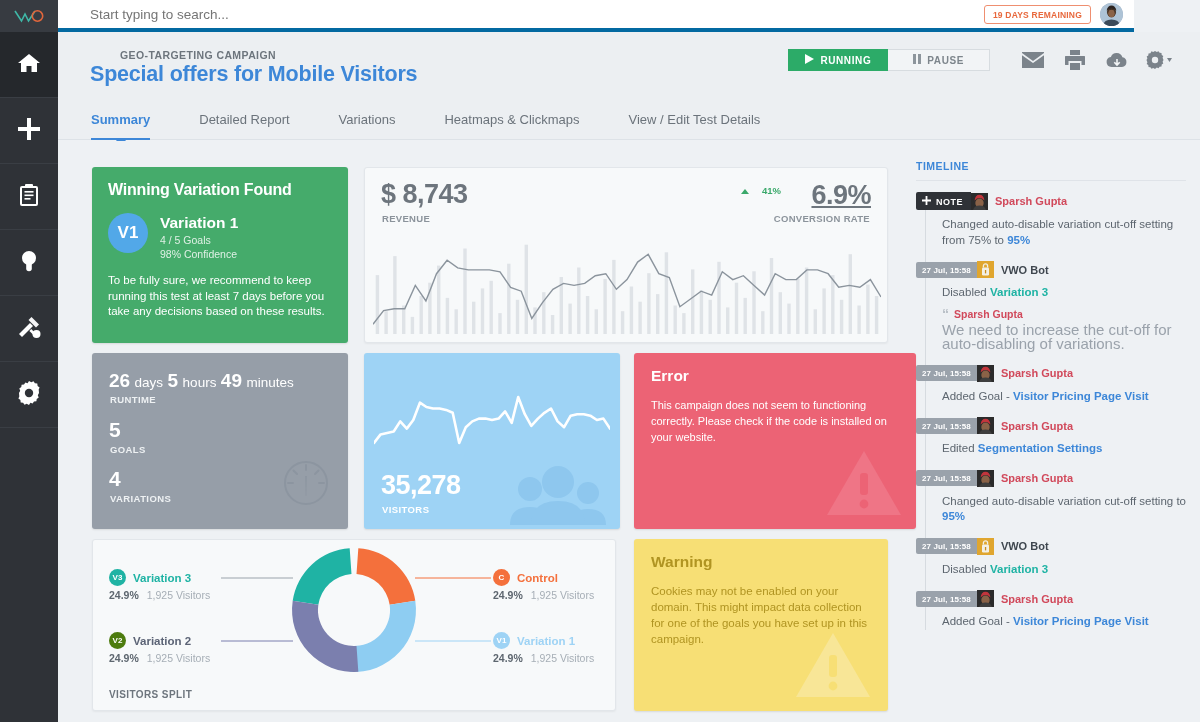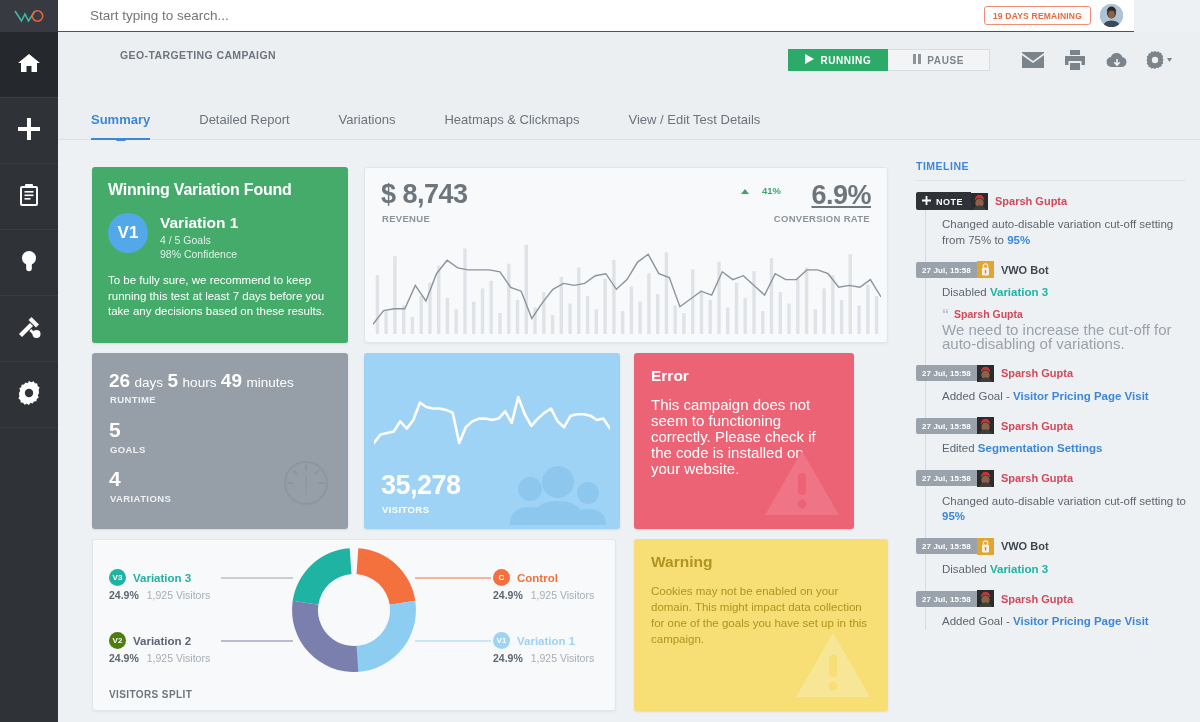--- a/index.html
+++ b/index.html
@@ -23,21 +23,21 @@
     height: 66px; display: flex; align-items: center; justify-content: center;
     border-bottom: 1px solid #3a3e44; cursor: pointer;
   }
   .rail-item.active { background: #25282c; }
   .rail-item svg { fill: #ffffff; }
 
   
   #topbar {
     position: absolute; left: 58px; top: 0; width: 1076px; height: 32px;
     background: #ffffff; display: flex; align-items: center;
-    border-bottom: 1px solid #0369a1;
+    border-bottom: 4px solid #0369a1;
   }
   #search-input {
     border: none; outline: none; background: transparent;
     font-family: "Liberation Sans", sans-serif; font-size: 13.5px;
     color: #9aa3ab; margin-left: 32px; width: 600px;
   }
   #topbar-right {
     margin-left: auto; display: flex; align-items: center; gap: 9px;
     padding-right: 11px;
   }
@@ -162,25 +162,25 @@
   
   #card-visitors {
     left:306px; top:212px; width:256px; height:176px; background:#9ed3f5;
     box-shadow:0 1px 2px rgba(0,0,0,.10); overflow:hidden;
   }
   #vis-num { position:absolute; left:17px; bottom:28px; color:#fff; font-size:27px; font-weight:bold; letter-spacing:-.5px;}
   #vis-label { position:absolute; left:18px; bottom:14px; color:#fff; font-size:9.5px; font-weight:bold; letter-spacing:.4px;}
 
   
   #card-error {
-    left:576px; top:212px; width:220px; height:176px; background:#ec6375;
+    left:576px; top:212px; width:282px; height:176px; background:#ec6375;
     box-shadow:0 1px 2px rgba(0,0,0,.10); overflow:hidden;
   }
   .alert-title { color:#fff; font-size:15.5px; font-weight:bold; padding:14px 0 0 17px;}
-  .alert-body { color:#fff; font-size:15px; line-height:16px; padding:12px 20px 0 17px;}
+  .alert-body { color:#fff; font-size:11px; line-height:16px; padding:12px 20px 0 17px;}
   #err-tri { position:absolute; right:14px; bottom:8px; }
 
   
   #card-donut {
     left:34px; top:398px; width:524px; height:172px; background:#f7f9fa;
     border:1px solid #e2e6ea; box-shadow:0 1px 2px rgba(0,0,0,.05);
   }
   #donut-caption { position:absolute; left:16px; bottom:10px; font-size:10px; font-weight:bold; color:#6d757d; letter-spacing:.4px;}
   .leg { position:absolute; }
   .leg-top { display:flex; align-items:center; gap:7px; }
@@ -305,20 +305,21 @@
           <ellipse cx="11.5" cy="10.4" rx="3.4" ry="3.9" fill="#8a6247"></ellipse>
           <path d="M6.6 7.6 q4.9 -4.2 9.8 0 q-1.2 -5 -4.9 -5 q-3.7 0 -4.9 5 Z" fill="#2b2320"></path>
           <path d="M2.6 23 q1.6 -6.4 8.9 -6.4 q7.3 0 8.9 6.4 Z" fill="#3b4a59"></path>
         </svg>
       </div>
     </div>
   </div>
 
   <div id="campaign-head">
     <div id="camp-eyebrow">GEO-TARGETING CAMPAIGN</div>
+    <div id="camp-title">Special offers for Mobile Visitors</div>
     <div id="head-actions">
       <div id="run-toggle">
         <div id="btn-running">
           <span>
             <svg width="9" height="10" viewBox="0 0 9 10">
                 <path d="M0 0 L9 5 L0 10 Z" fill="#fff"></path>
               </svg>
           </span>
           <span>RUNNING</span>
         </div>

